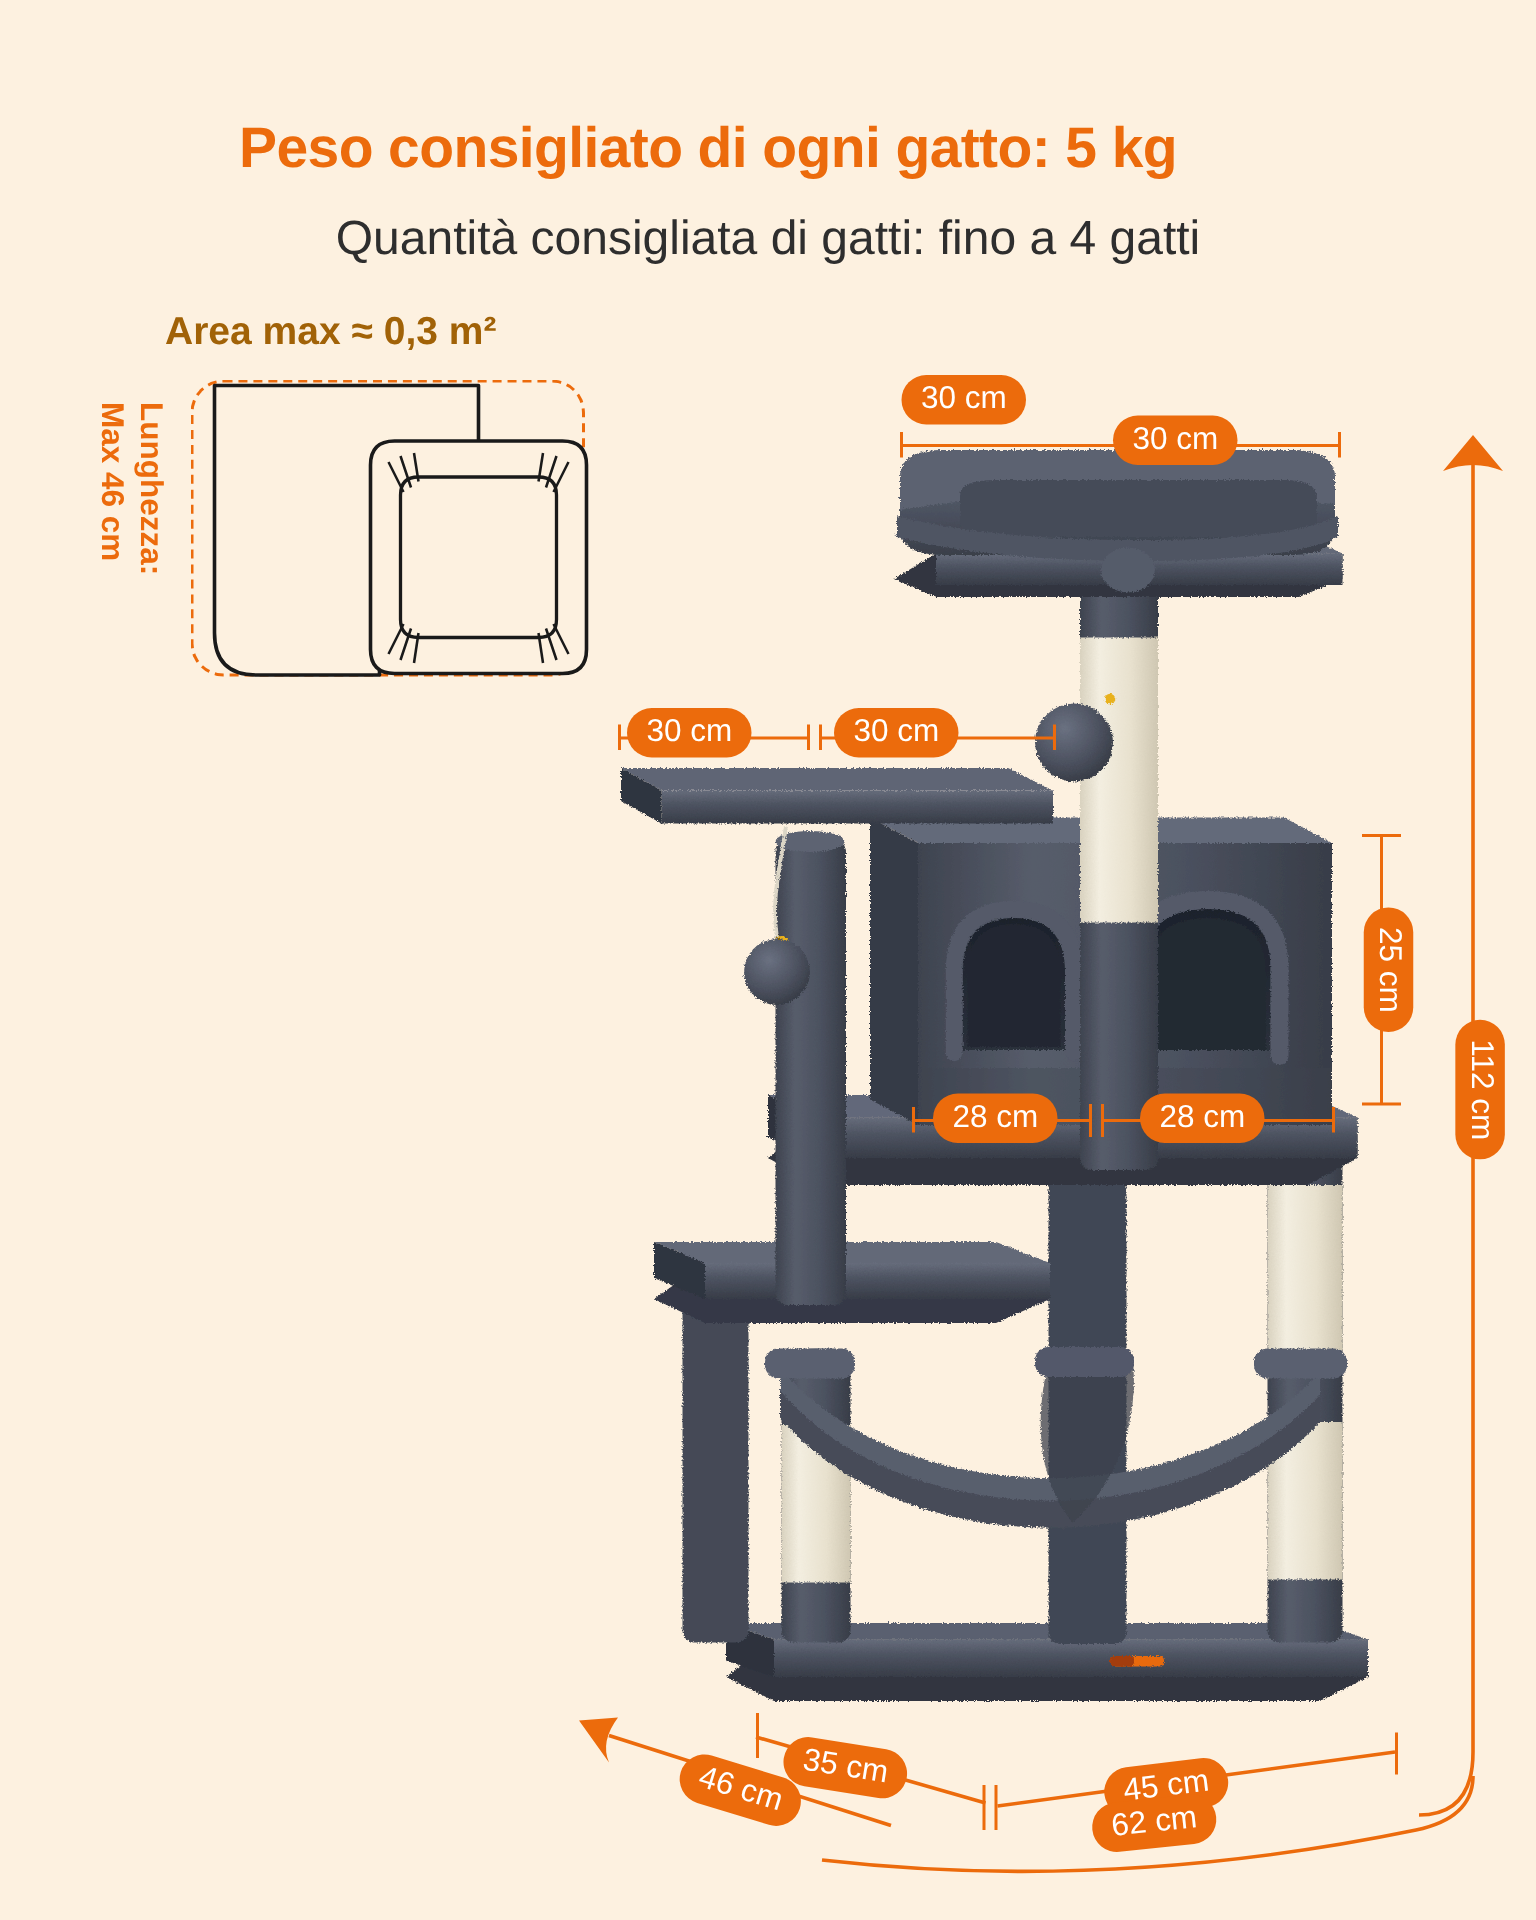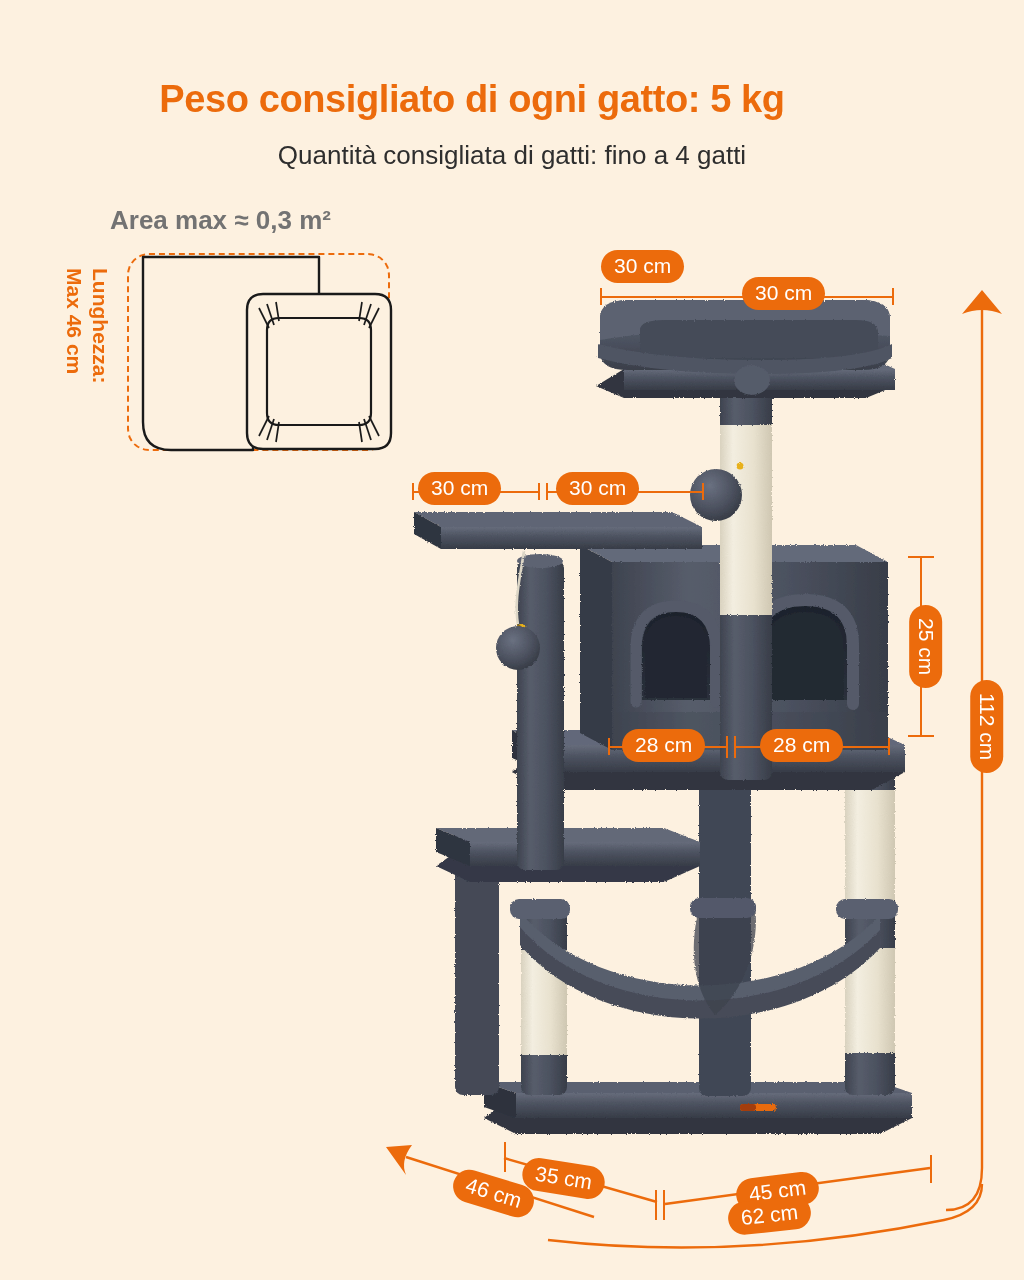--- a/index.html
+++ b/index.html
@@ -14,27 +14,27 @@
   
   .h-title {
     position: absolute; left: 0; top: 78px; width: 848px;
     text-align: center;
     font-size: 38px; font-weight: 700; letter-spacing: -0.4px;
     color: #EC6B0C; white-space: nowrap; margin-left: 48px;
   }
   .h-sub {
     position: absolute; left: 0; top: 140px; width: 1024px;
     text-align: center;
-    font-size: 26px; font-weight: 400; color: #2E2E2E; white-space: nowrap;
+    font-size: 32px; font-weight: 400; color: #2E2E2E; white-space: nowrap;
   }
 
   
   .area-title {
     position: absolute; left: 110px; top: 205px;
-    font-size: 26px; font-weight: 700; color: #737373; white-space: nowrap;
+    font-size: 26px; font-weight: 700; color: #a16207; white-space: nowrap;
   }
   .area-box {
     position: absolute; left: 127px; top: 253px; width: 263px; height: 198px;
     border: 2.5px dashed #EC6B0C; border-radius: 22px;
   }
   .mat-outline {
     position: absolute; left: 141px; top: 255px; width: 180px; height: 197px;
   }
   .bed-outline {
     position: absolute; left: 243px; top: 290px; width: 152px; height: 163px;

